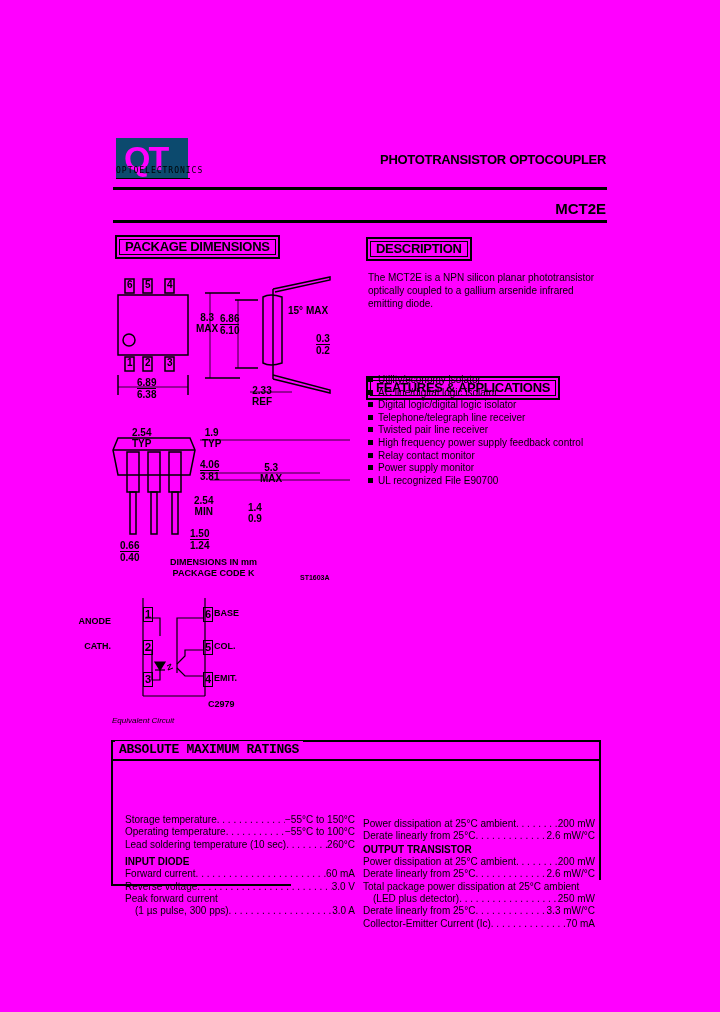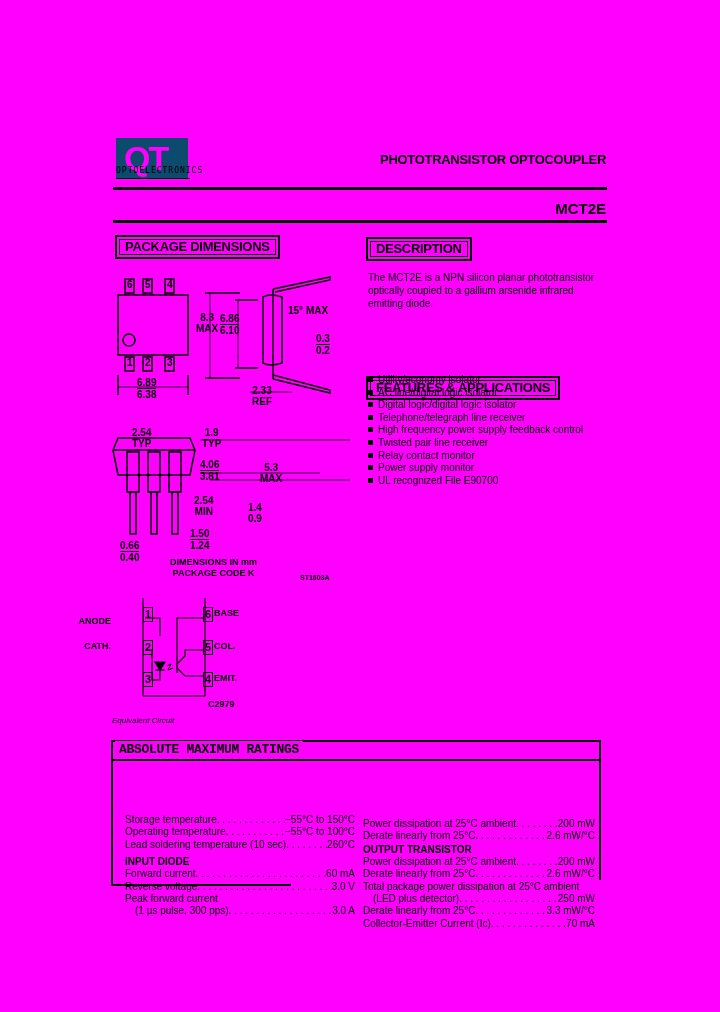--- a/index.html
+++ b/index.html
@@ -207,22 +207,22 @@
 
 <div class="abs section-banner" style="left:366px;top:237px;">DESCRIPTION</div>
 <div class="abs desc-text">The MCT2E is a NPN silicon planar phototransistor optically coupled to a gallium arsenide infrared emitting diode.</div>
 
 <div class="abs section-banner" style="left:366px;top:340px;margin-top:36px;">FEATURES &amp; APPLICATIONS</div>
 <ul class="abs features">
   <li>Utility/economy isolator</li>
   <li>AC line/digital logic isolator</li>
   <li>Digital logic/digital logic isolator</li>
   <li>Telephone/telegraph line receiver</li>
+  <li>Twisted pair line receiver</li>
   <li>High frequency power supply feedback control</li>
-  <li>Twisted pair line receiver</li>
   <li>Relay contact monitor</li>
   <li>Power supply monitor</li>
   <li>UL recognized     File E90700</li>
 </ul>
 
 <div class="abs ratings">
   <div class="ratings-frame"></div>
   <div class="abs" style="left:0;top:0;width:2px;height:146px;background:#000;"></div>
   <div class="abs" style="left:488px;top:0;width:2px;height:140px;background:#000;"></div>
   <div class="abs" style="left:0;top:144px;width:180px;border-top:2px solid #000;"></div>

